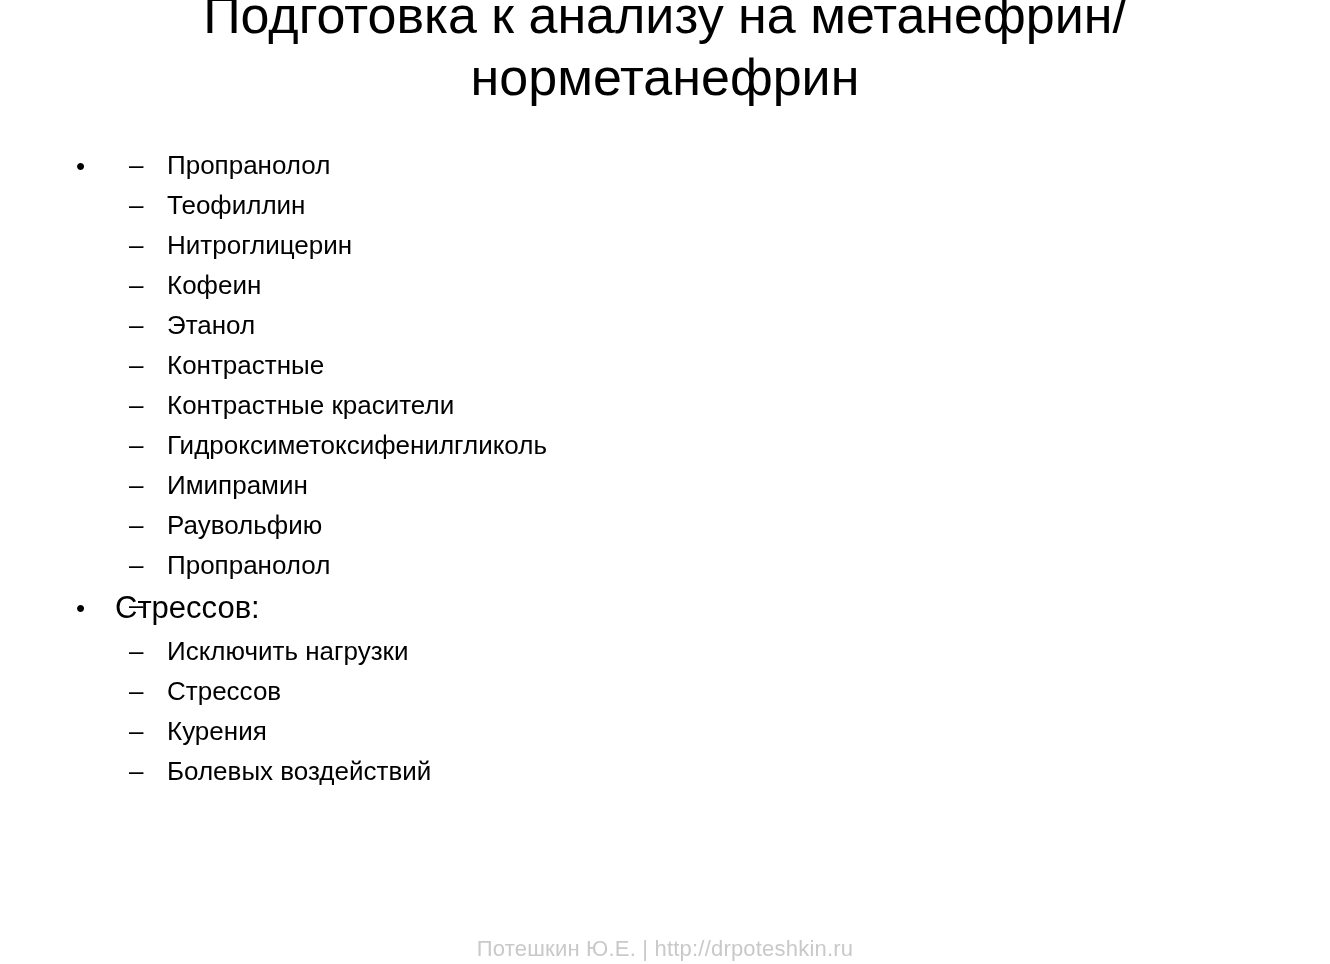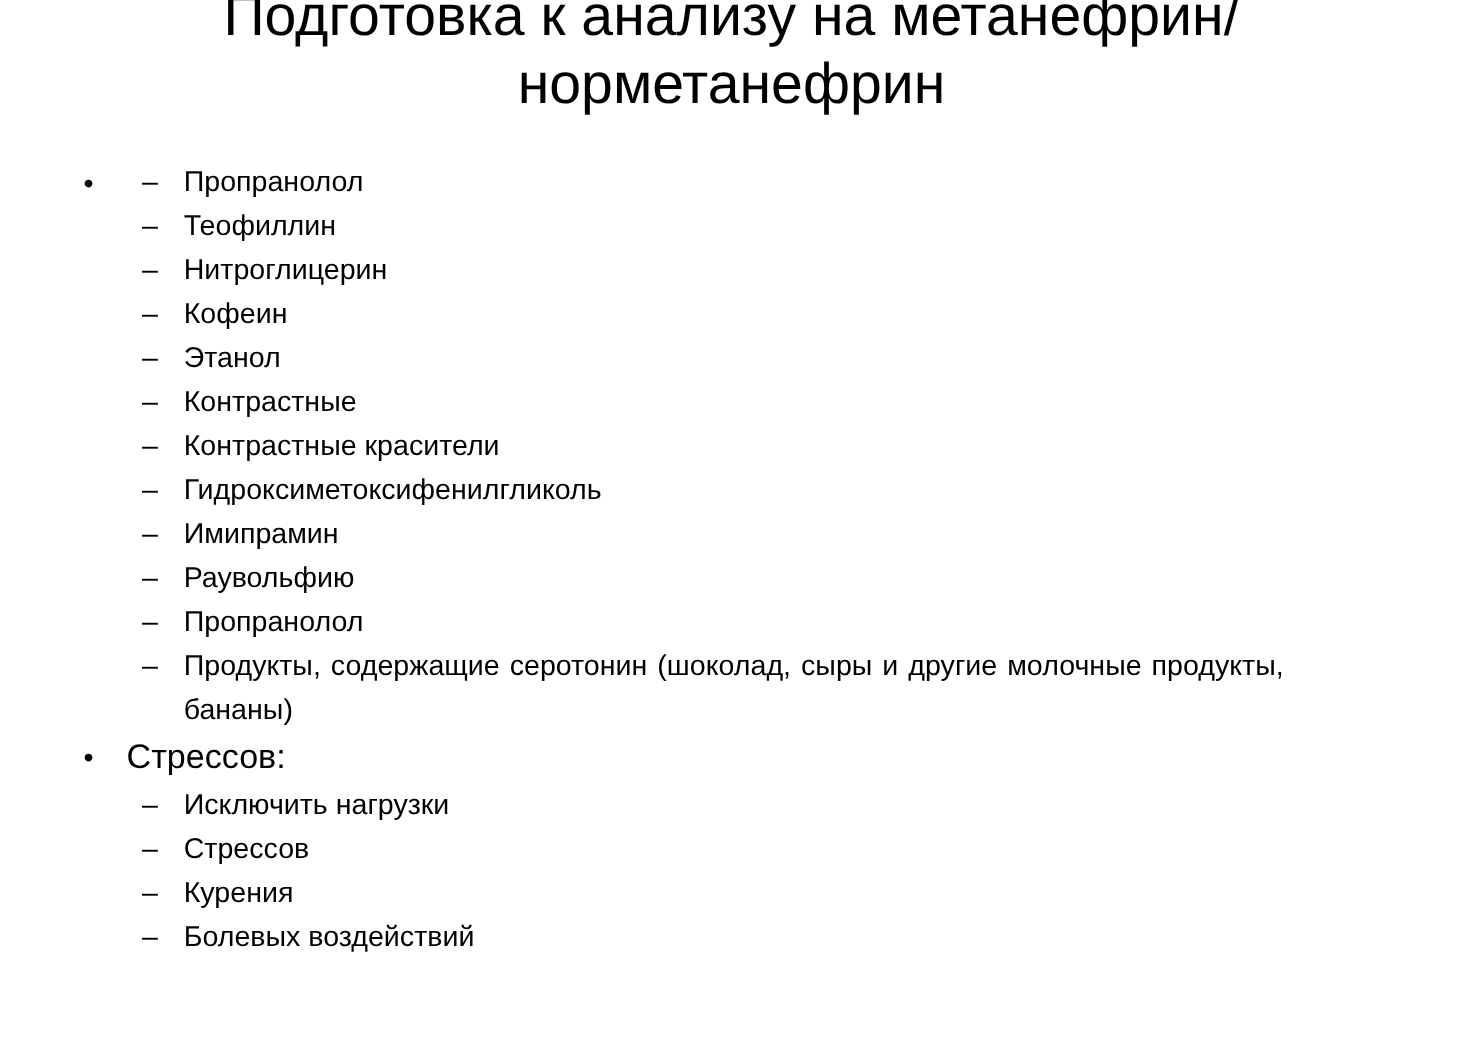--- a/index.html
+++ b/index.html
@@ -148,21 +148,20 @@
           <li class="l2">
             <span class="bullet2">–</span>
             <span class="txt">Раувольфию</span>
           </li>
           <li class="l2">
             <span class="bullet2">–</span>
             <span class="txt">Пропранолол</span>
           </li>
           <li class="l2 wrap">
             <span class="bullet2">–</span>
-            <span class="txt">Продукты, содержащие серотонин (шоколад, сыры и другие молочные продукты, бананы)</span>
           </li>
         </ul>
       </li>
 
       <li class="l1">
         <span class="bullet1">•</span>
         <span class="heading">Стрессов:</span>
         <ul class="level2">
           <li class="l2">
             <span class="bullet2">–</span>
@@ -179,14 +178,15 @@
           <li class="l2">
             <span class="bullet2">–</span>
             <span class="txt">Болевых воздействий</span>
           </li>
         </ul>
       </li>
 
     </ul>
   </div>
 
+  <div class="footer">Потешкин Ю.Е. | http://drpoteshkin.ru</div>
 
 </div>
 
 </body></html>

